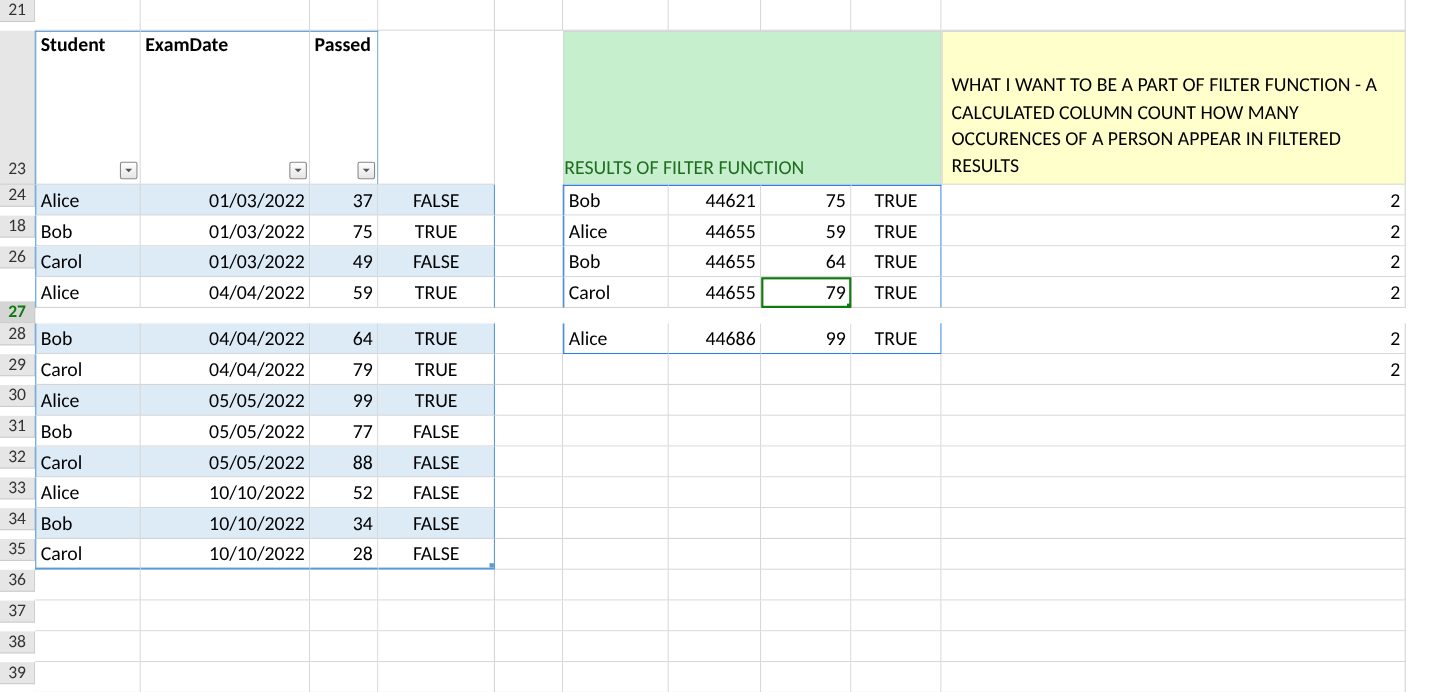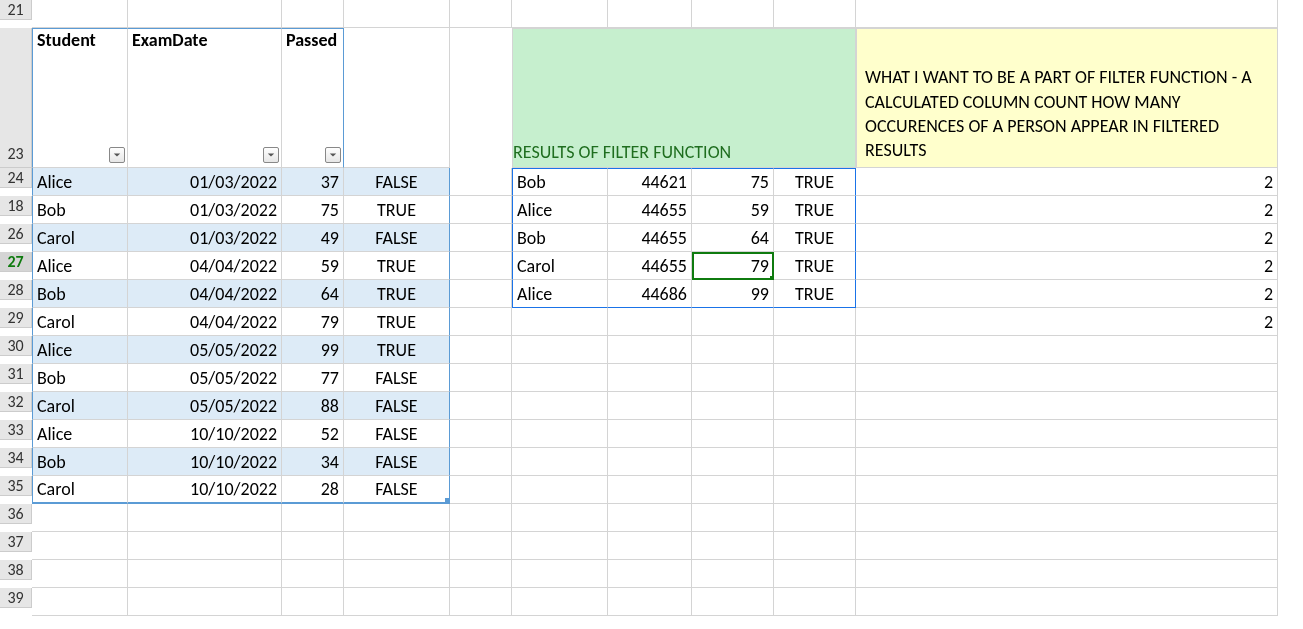--- a/index.html
+++ b/index.html
@@ -21,21 +21,21 @@
     border-bottom: 1px solid #ccc;
     text-align: center;
     color: #333;
     font-size: 16px;
     display: flex;
     align-items: center;
     justify-content: center;
     height: 20px;
   }
   .rowhdr.tall { height: 140px; align-items: flex-end; padding-bottom: 4px; }
-  .rowhdr.active { background: #d5d5d5; color: #0f7b0f; font-weight: 600; }
+  .rowhdr.active { background: #d5d5d5; color: #0f7b0f; font-weight: 600; margin-top: 22px; }
   .cell {
     border-right: 1px solid #d4d4d4;
     border-bottom: 1px solid #d4d4d4;
     height: 28px;
     padding: 0 4px;
     display: flex;
     align-items: center;
     overflow: hidden;
     white-space: nowrap;
     position: relative;

